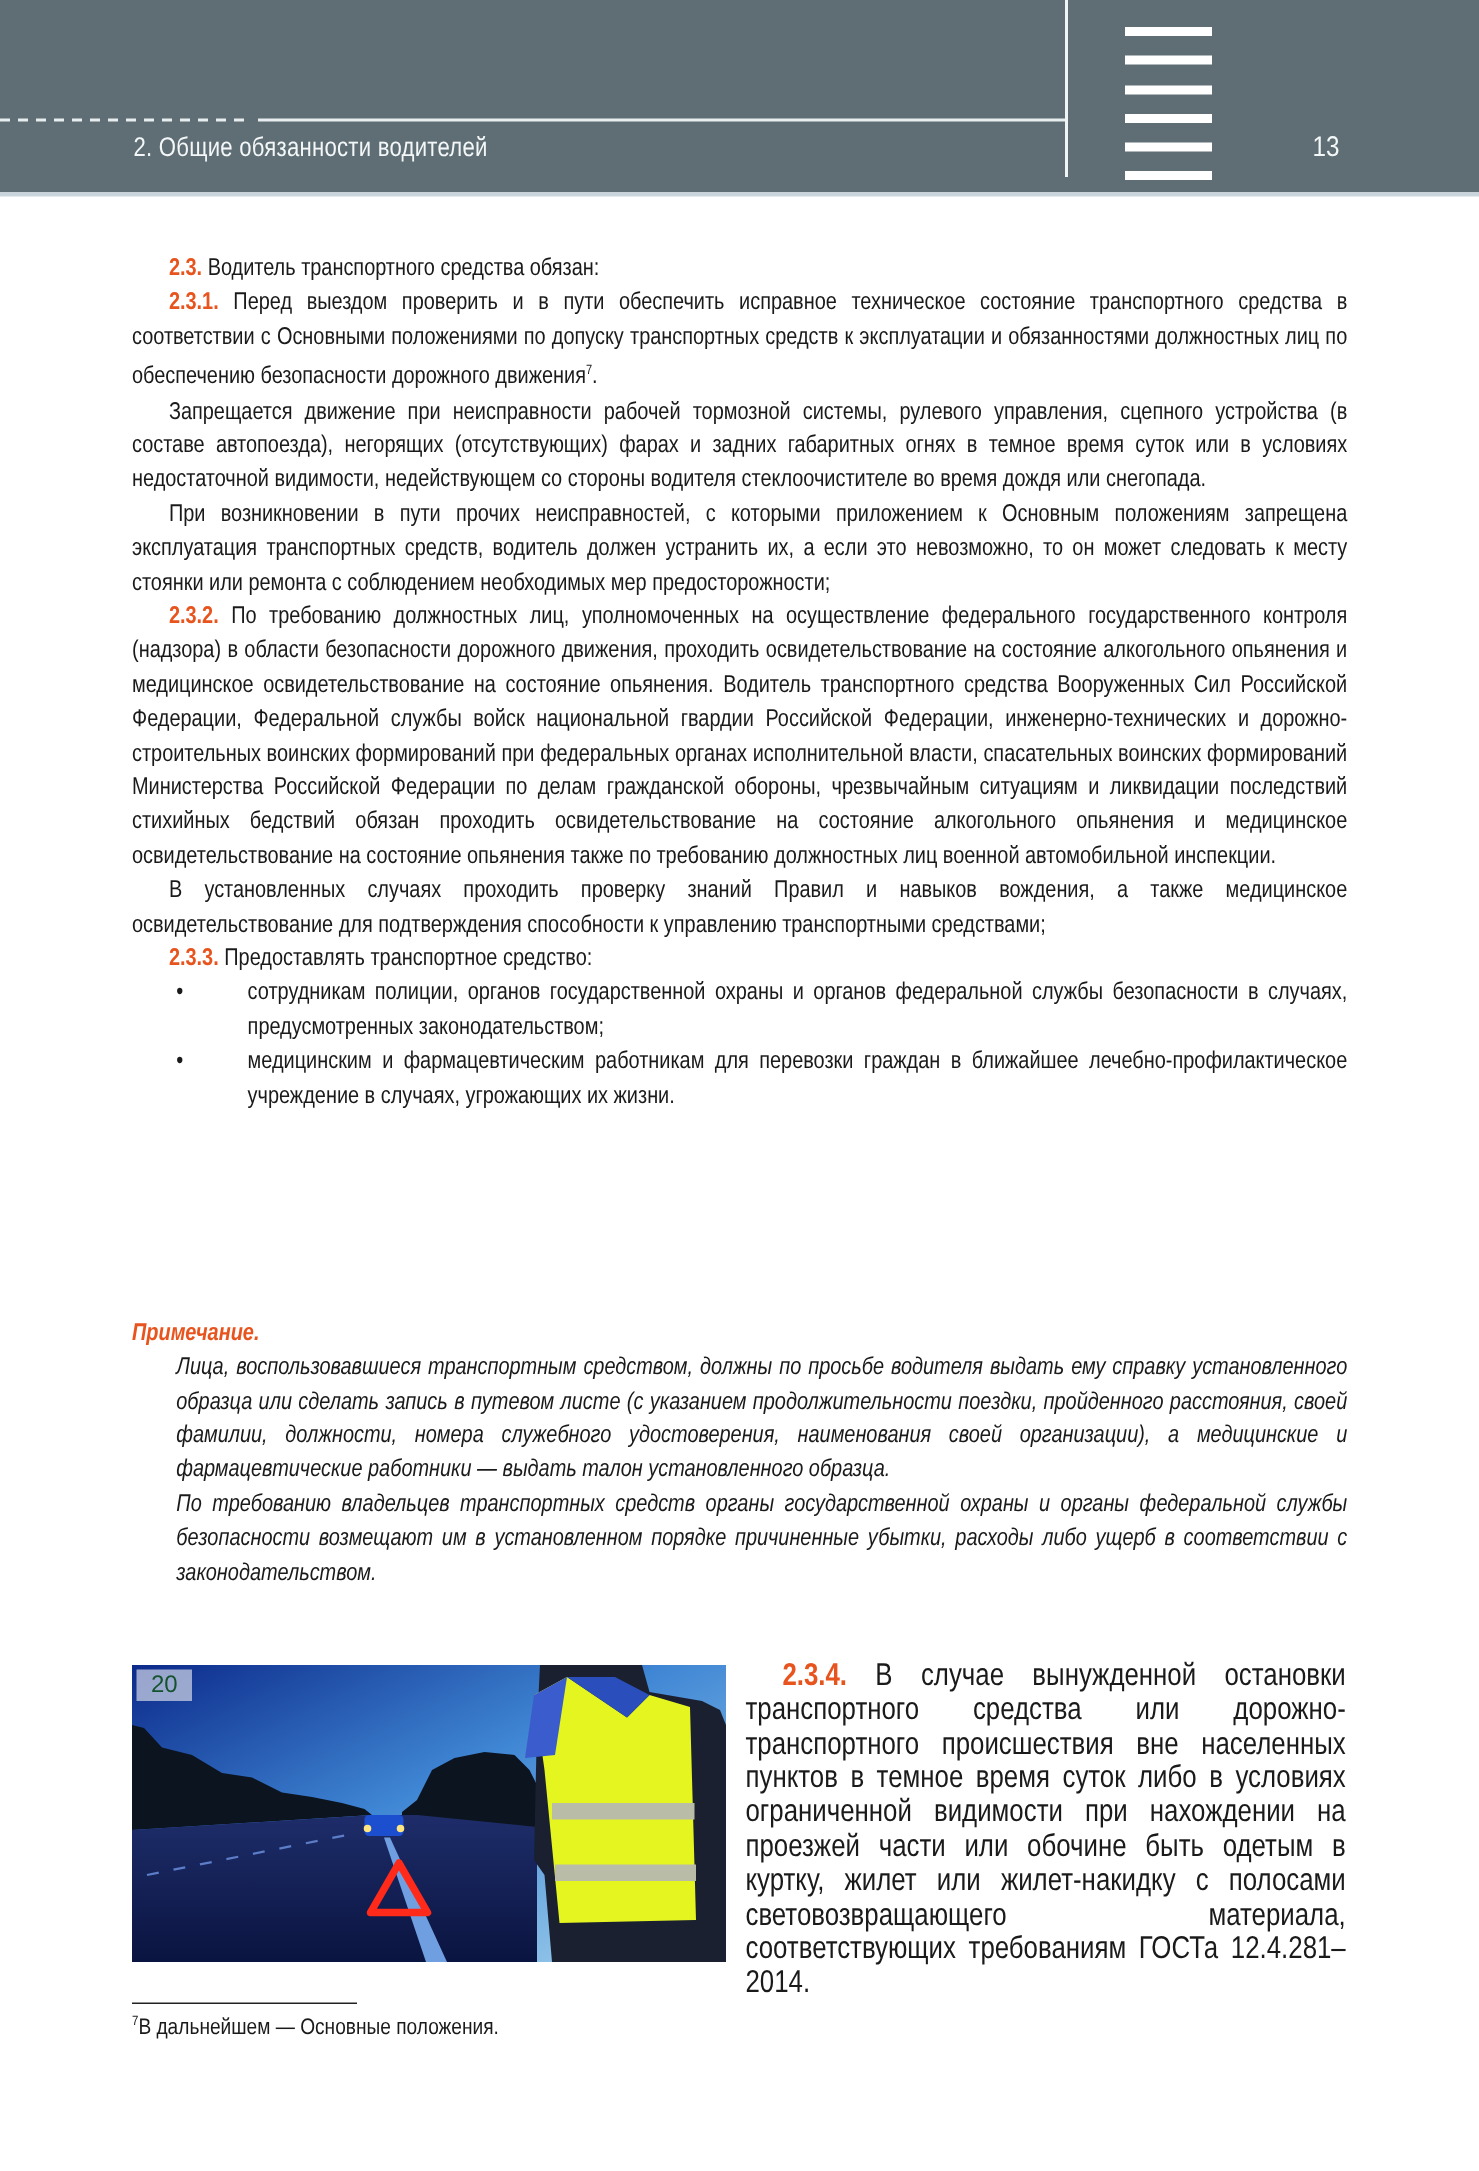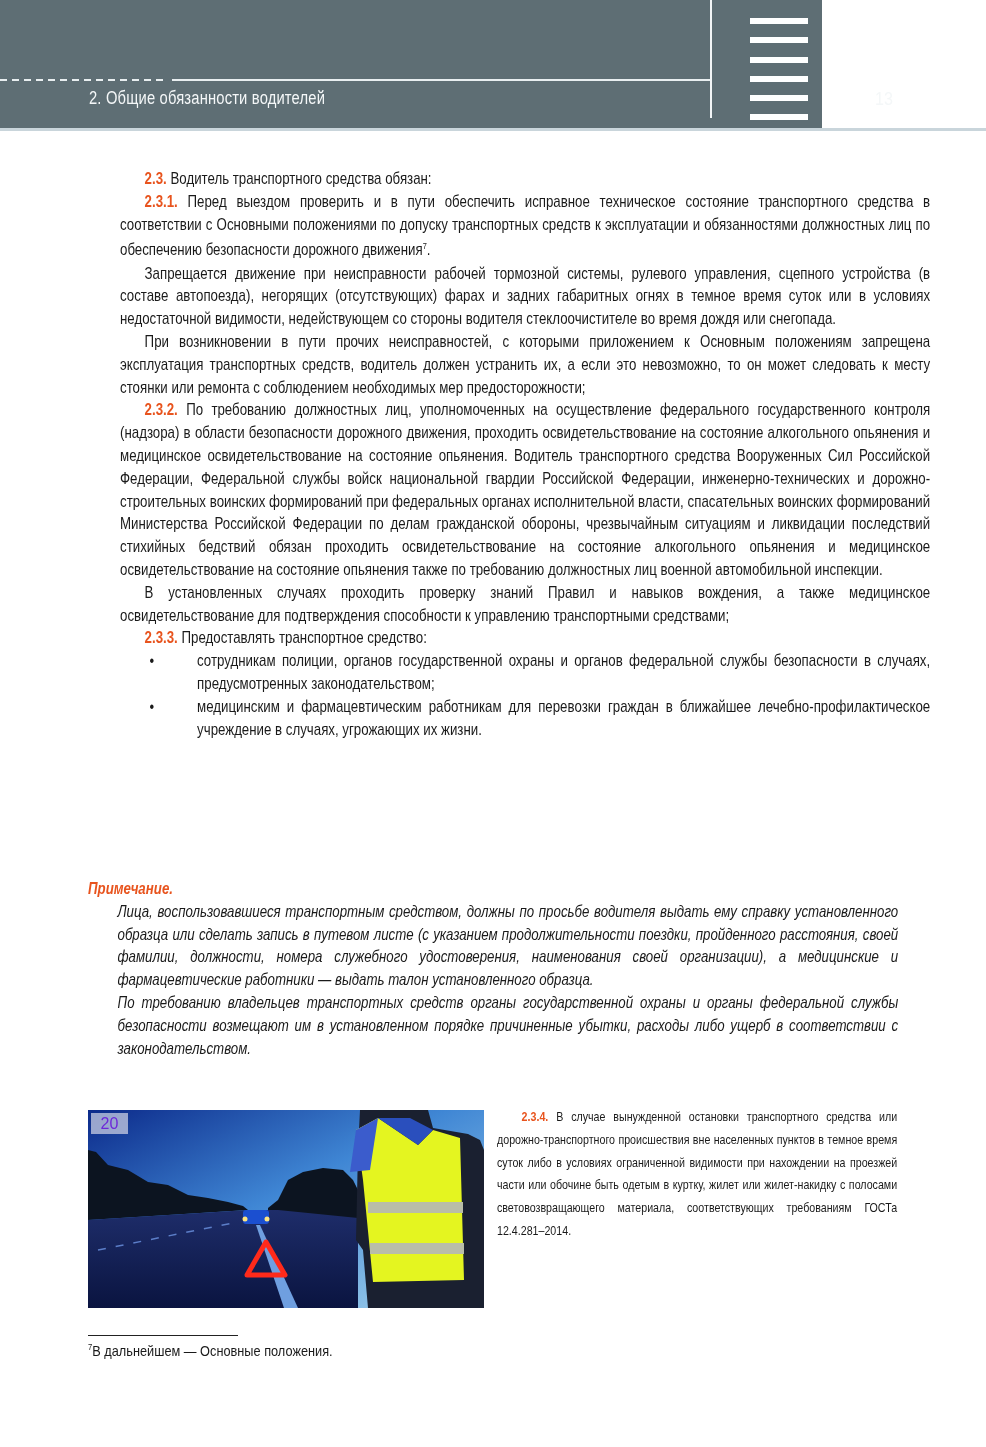--- a/index.html
+++ b/index.html
@@ -1,20 +1,20 @@
 <!DOCTYPE html>
 <html><head>
 <meta charset="utf-8">
 <style>
   html, body { margin: 0; padding: 0; background: #ffffff; }
   body { width: 986px; height: 1447px; position: relative; overflow: hidden;
          font-family: "Liberation Sans", "DejaVu Sans", sans-serif; color: #1a1a1a; }
 
   
-  .header { position: absolute; left: 0; top: 0; width: 822px; height: 128px; background: #5e6e74; }
+  .header { position: absolute; left: 0; top: 0; width: 986px; height: 128px; background: #5e6e74; }
   .header-bottom-line { position: absolute; left: 0; top: 128px; width: 986px; height: 3px; background: #c9d5db; }
   .dash-line { position: absolute; left: 0; top: 79px; width: 166px; height: 2px;
                background: repeating-linear-gradient(90deg, #e8eef0 0 7px, transparent 7px 12px); }
   .solid-line { position: absolute; left: 172px; top: 79px; width: 539px; height: 2px; background: #e8eef0; }
   .vert-line { position: absolute; left: 710px; top: 0; width: 2px; height: 118px; background: #f2f5f6; }
   .chapter-title { position: absolute; left: 89px; top: 88px; font-size: 18px; color: #f4f7f8;
                    transform: scaleX(0.82); transform-origin: left top; white-space: nowrap; letter-spacing: 0.2px; }
   .stripes { position: absolute; left: 750px; top: 18px; width: 58px; }
   .stripe { width: 58px; height: 6px; background: #ffffff; margin-bottom: 13.3px; }
   .page-number { position: absolute; left: 875px; top: 88px; font-size: 19px; color: #f4f7f8;
@@ -26,23 +26,23 @@
   .p { text-align: justify; text-indent: 30px; margin: 0; }
   .num { color: #e8541e; font-weight: bold; }
   .bullet-item { position: relative; padding-left: 94px; text-align: justify; }
   .bullet-dot { position: absolute; left: 36px; top: 0; }
   .note-title { color: #e8541e; font-weight: bold; margin: 0; }
   .note-p { margin: 0; padding-left: 36px; text-align: justify; }
 
   
   .figure { position: absolute; left: 88px; top: 1110px; width: 396px; height: 198px; overflow: hidden; }
   .fig-badge { position: absolute; left: 3px; top: 3px; width: 37px; height: 21px; background: rgba(200,205,225,0.75);
-               font-size: 16px; color: #6d28d9; text-align: center; line-height: 21px; }
+               font-size: 16px; color: #14532d; text-align: center; line-height: 21px; }
 
-  .right-text { position: absolute; left: 497px; top: 1106px; width: 400px; font-size: 13px; line-height: 22.8px; }
+  .right-text { position: absolute; left: 497px; top: 1106px; width: 400px; font-size: 21px; line-height: 22.8px; }
   .right-text .cond { width: 488px; }
 
   .footnote-rule { position: absolute; left: 88px; top: 1335px; width: 150px; height: 1px; background: #222; }
   .footnote { position: absolute; left: 88px; top: 1342px; font-size: 15px; transform: scaleX(0.85); transform-origin: left top; white-space: nowrap; }
   .footnote sup { font-size: 9px; vertical-align: 6px; }
 </style>
 </head>
 <body>
 
 <div class="header">
@@ -55,21 +55,21 @@
       <div class="stripe"></div>
       <div class="stripe"></div>
     <div class="stripe"></div>
       <div class="stripe"></div>
       <div class="stripe"></div>
   </div>
   <div class="page-number">13</div>
 </div>
 <div class="header-bottom-line"></div>
 
-<div class="text-block" style="top:167px;margin-left:32px;">
+<div class="text-block" style="top:167px;">
   <span class="cond">
     <p class="p"><span class="num">2.3.</span><span> Водитель транспортного средства обязан:</span></p>
     <p class="p"><span class="num">2.3.1.</span><span> Перед выездом проверить и в пути обеспечить исправное техническое состояние транспортного средства в соответствии с Основными положениями по допуску транспортных средств к эксплуатации и обязанностями должностных лиц по обеспечению безопасности дорожного движения</span><sup style="font-size:9px;">7</sup><span>.</span></p>
     <p class="p">Запрещается движение при неисправности рабочей тормозной системы, рулевого управления, сцепного устройства (в составе автопоезда), негорящих (отсутствующих) фарах и задних габаритных огнях в темное время суток или в условиях недостаточной видимости, недействующем со стороны водителя стеклоочистителе во время дождя или снегопада.</p>
     <p class="p">При возникновении в пути прочих неисправностей, с которыми приложением к Основным положениям запрещена эксплуатация транспортных средств, водитель должен устранить их, а если это невозможно, то он может следовать к месту стоянки или ремонта с соблюдением необходимых мер предосторожности;</p>
     <p class="p"><span class="num">2.3.2.</span><span> По требованию должностных лиц, уполномоченных на осуществление федерального государственного контроля (надзора) в области безопасности дорожного движения, проходить освидетельствование на состояние алкогольного опьянения и медицинское освидетельствование на состояние опьянения. Водитель транспортного средства Вооруженных Сил Российской Федерации, Федеральной службы войск национальной гвардии Российской Федерации, инженерно-технических и дорожно-строительных воинских формирований при федеральных органах исполнительной власти, спасательных воинских формирований Министерства Российской Федерации по делам гражданской обороны, чрезвычайным ситуациям и ликвидации последствий стихийных бедствий обязан проходить освидетельствование на состояние алкогольного опьянения и медицинское освидетельствование на состояние опьянения также по требованию должностных лиц военной автомобильной инспекции.</span></p>
     <p class="p">В установленных случаях проходить проверку знаний Правил и навыков вождения, а также медицинское освидетельствование для подтверждения способности к управлению транспортными средствами;</p>
     <p class="p"><span class="num">2.3.3.</span><span> Предоставлять транспортное средство:</span></p>
     <div class="bullet-item"><span class="bullet-dot">•</span><span>сотрудникам полиции, органов государственной охраны и органов федеральной службы безопасности в случаях, предусмотренных законодательством;</span></div>
     <div class="bullet-item"><span class="bullet-dot">•</span><span>медицинским и фармацевтическим работникам для перевозки граждан в ближайшее лечебно-профилактическое учреждение в случаях, угрожающих их жизни.</span></div>

